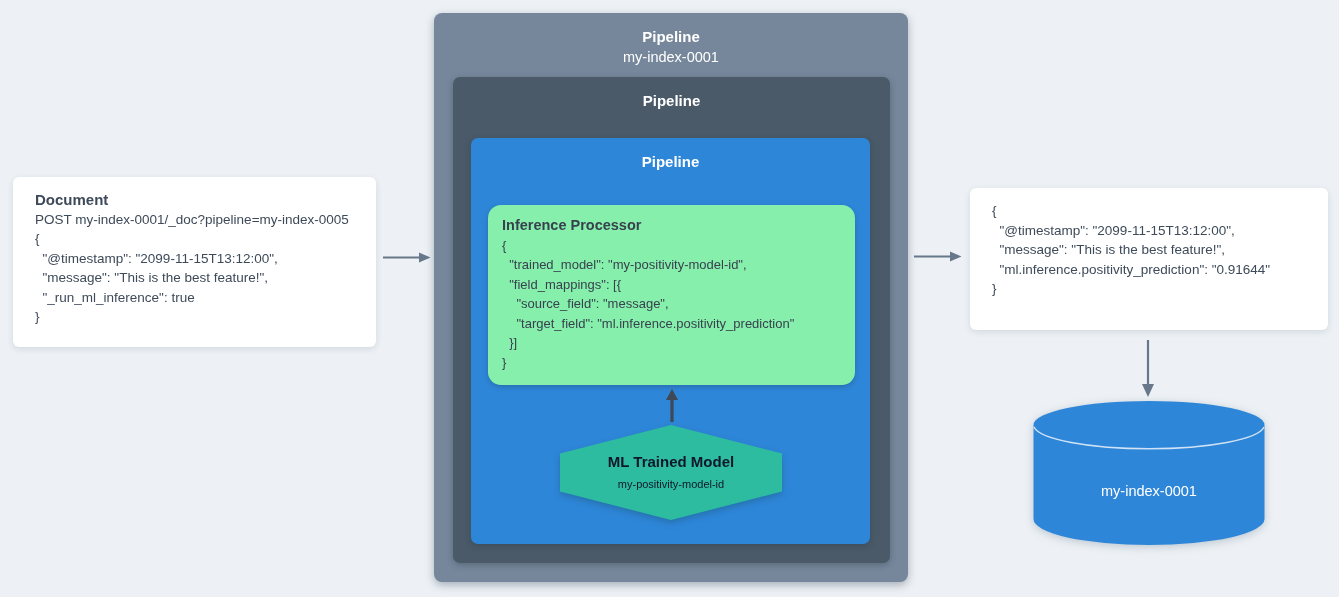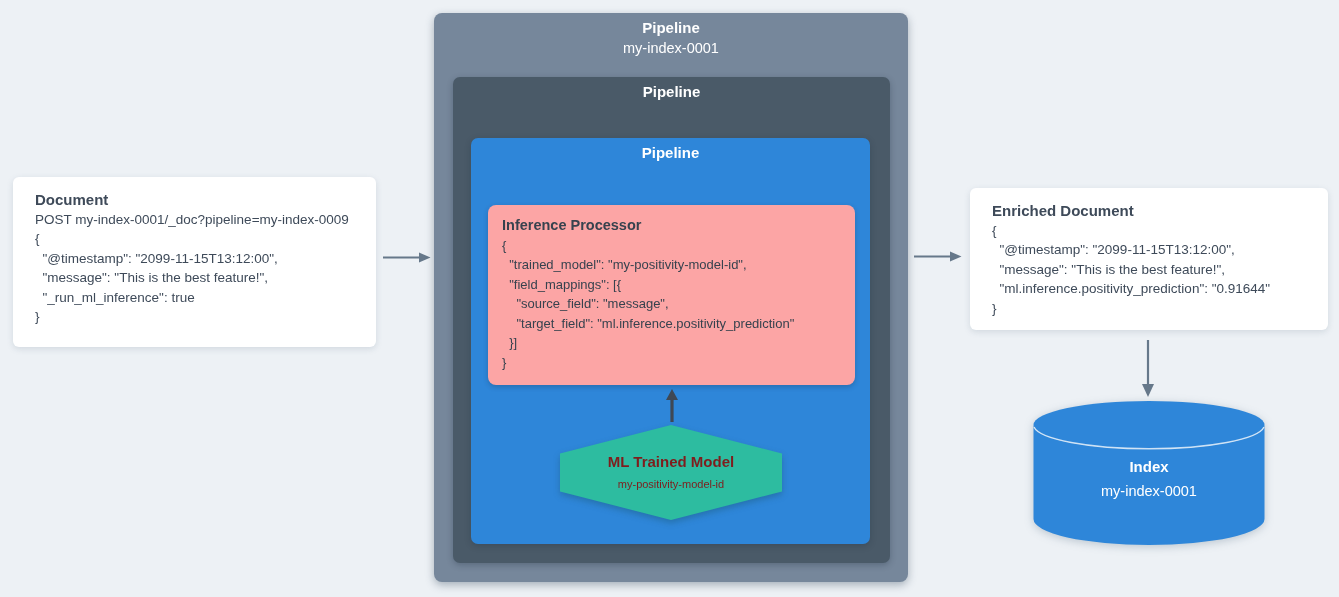--- a/index.html
+++ b/index.html
@@ -23,40 +23,40 @@
   }
   .dark-box{
     position:absolute;left:19px;top:64px;width:437px;height:486px;
     background:#4A5A68;border-radius:7px;box-shadow:0 2px 6px rgba(25,40,55,.30);
   }
   .blue-box{
     position:absolute;left:18px;top:61px;width:399px;height:406px;
     background:#2E86D9;border-radius:7px;box-shadow:0 2px 6px rgba(25,40,55,.25);
   }
   .box-header{padding-top:4px;text-align:center;}
-  .box-title{font-weight:bold;font-size:15px;line-height:21px;color:#FFFFFF;}
+  .box-title{font-weight:bold;font-size:15px;line-height:21px;color:#FFFFFF;margin-top:9px;}
   .box-subtitle{font-size:14.5px;line-height:21px;color:#FFFFFF;}
   
   .processor-box{
     position:absolute;left:17px;top:67px;width:367px;height:180px;box-sizing:border-box;
-    background:#fca5a5;border-radius:8px;padding:11px 8px 12px 14px;color:#37424E;
+    background:#86efac;border-radius:13px;padding:11px 8px 12px 14px;color:#37424E;
     box-shadow:0 2px 5px rgba(25,40,55,.25);
   }
   .processor-box .card-title{font-size:14.5px;}
   .processor-box .code{font-size:13px;}
   
   .hexagon-wrap{
     position:absolute;left:89px;top:287px;width:222px;height:95px;
     filter:drop-shadow(0 3px 3px rgba(15,60,60,.28));
   }
   .hexagon{
     width:100%;height:100%;background:#2DBCA0;
     clip-path:polygon(50% 0%,100% 30%,100% 70%,50% 100%,0% 70%,0% 30%);
     display:flex;flex-direction:column;justify-content:center;align-items:center;
-    text-align:center;color:#7f1d1d;
+    text-align:center;color:#0f172a;
   }
   .hex-title{font-weight:bold;font-size:15px;line-height:22px;}
   .hex-sub{font-size:11px;line-height:22px;}
   
   .arrow{position:absolute;}
   .arrow-r1{left:383px;top:251px;}
   .arrow-r2{left:914px;top:250px;}
   .arrow-up{left:194px;top:251px;}   
   .arrow-down{left:1141px;top:340px;}
   
@@ -69,21 +69,21 @@
   .cyl-title{top:56px;font-weight:bold;font-size:15px;line-height:22px;}
   .cyl-sub{top:80px;font-size:14.5px;line-height:22px;}
 </style>
 </head>
 <body>
 
 <div class="canvas">
 
   <div class="card left-card">
     <div class="card-title">Document</div>
-    <div class="code"><div>POST my-index-0001/_doc?pipeline=my-index-0009</div><div>{</div><div>  "@timestamp": "2099-11-15T13:12:00",</div><div>  "message": "This is the best feature!",</div><div>  "_run_ml_inference": true</div><div>}</div></div>
+    <div class="code"><div>POST my-index-0001/_doc?pipeline=my-index-0005</div><div>{</div><div>  "@timestamp": "2099-11-15T13:12:00",</div><div>  "message": "This is the best feature!",</div><div>  "_run_ml_inference": true</div><div>}</div></div>
   </div>
 
   <svg class="arrow arrow-r1" width="48" height="13" viewBox="0 0 48 13">
     <line x1="0" y1="6.5" x2="37" y2="6.5" stroke="#66788A" stroke-width="2.2"></line>
     <polygon points="36,1.5 47.5,6.5 36,11.5" fill="#66788A"></polygon>
   </svg>
 
   <div class="outer-box">
     <div class="box-header">
       <div class="box-title">Pipeline</div>
@@ -119,32 +119,30 @@
       </div>
     </div>
   </div>
 
   <svg class="arrow arrow-r2" width="48" height="13" viewBox="0 0 48 13">
     <line x1="0" y1="6.5" x2="37" y2="6.5" stroke="#66788A" stroke-width="2.2"></line>
     <polygon points="36,1.5 47.5,6.5 36,11.5" fill="#66788A"></polygon>
   </svg>
 
   <div class="card right-card">
-    <div class="card-title">Enriched Document</div>
     <div class="code"><div>{</div><div>  "@timestamp": "2099-11-15T13:12:00",</div><div>  "message": "This is the best feature!",</div><div>  "ml.inference.positivity_prediction": "0.91644"</div><div>}</div></div>
   </div>
 
   <svg class="arrow arrow-down" width="14" height="58" viewBox="0 0 14 58">
     <line x1="7" y1="0" x2="7" y2="45" stroke="#66788A" stroke-width="2.2"></line>
     <polygon points="1,44 13,44 7,57" fill="#66788A"></polygon>
   </svg>
 
   <div class="cylinder">
     <svg width="232" height="146" viewBox="0 0 232 146">
       <path d="M0.5,25 L0.5,119 A115.5,26 0 0 0 231.5,119 L231.5,25 A115.5,24 0 0 1 0.5,25 Z" fill="#2E86D9"></path>
       <ellipse cx="116" cy="25" rx="115.5" ry="24" fill="#2E86D9"></ellipse>
       <path d="M1,27 A115.5,24 0 0 0 231,27" stroke="rgba(255,255,255,0.75)" stroke-width="1.4" fill="none"></path>
     </svg>
-    <div class="cyl-label cyl-title">Index</div>
     <div class="cyl-label cyl-sub">my-index-0001</div>
   </div>
 
 </div>
 
 </body></html>

